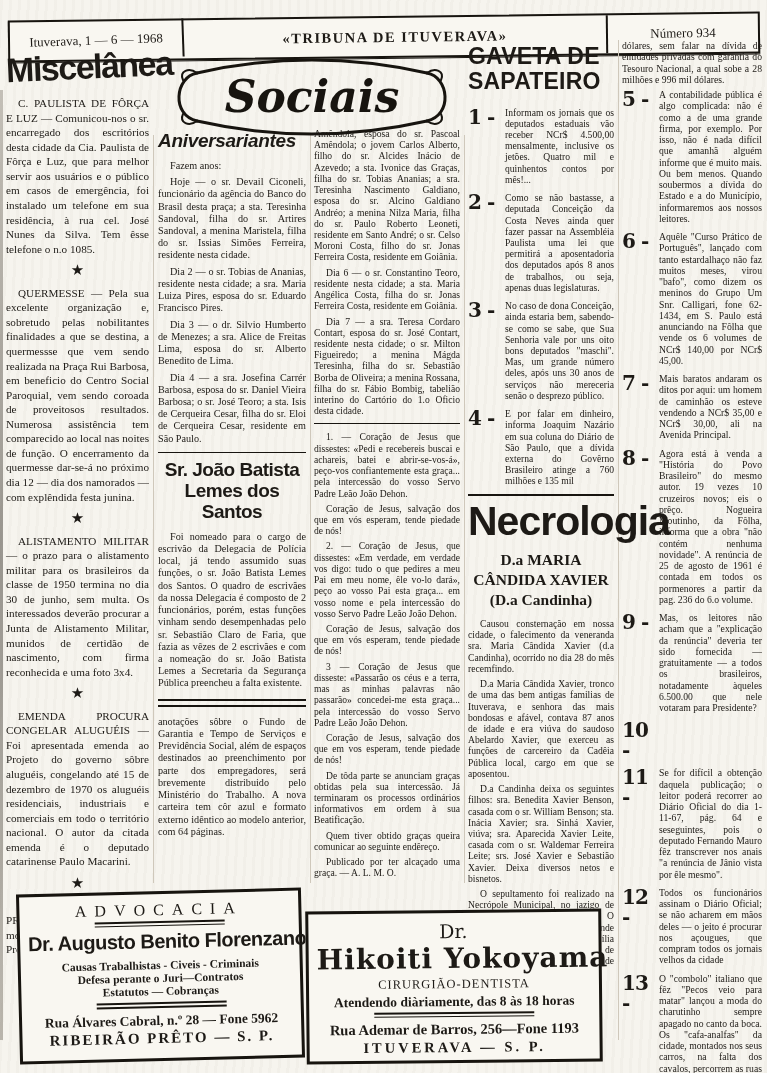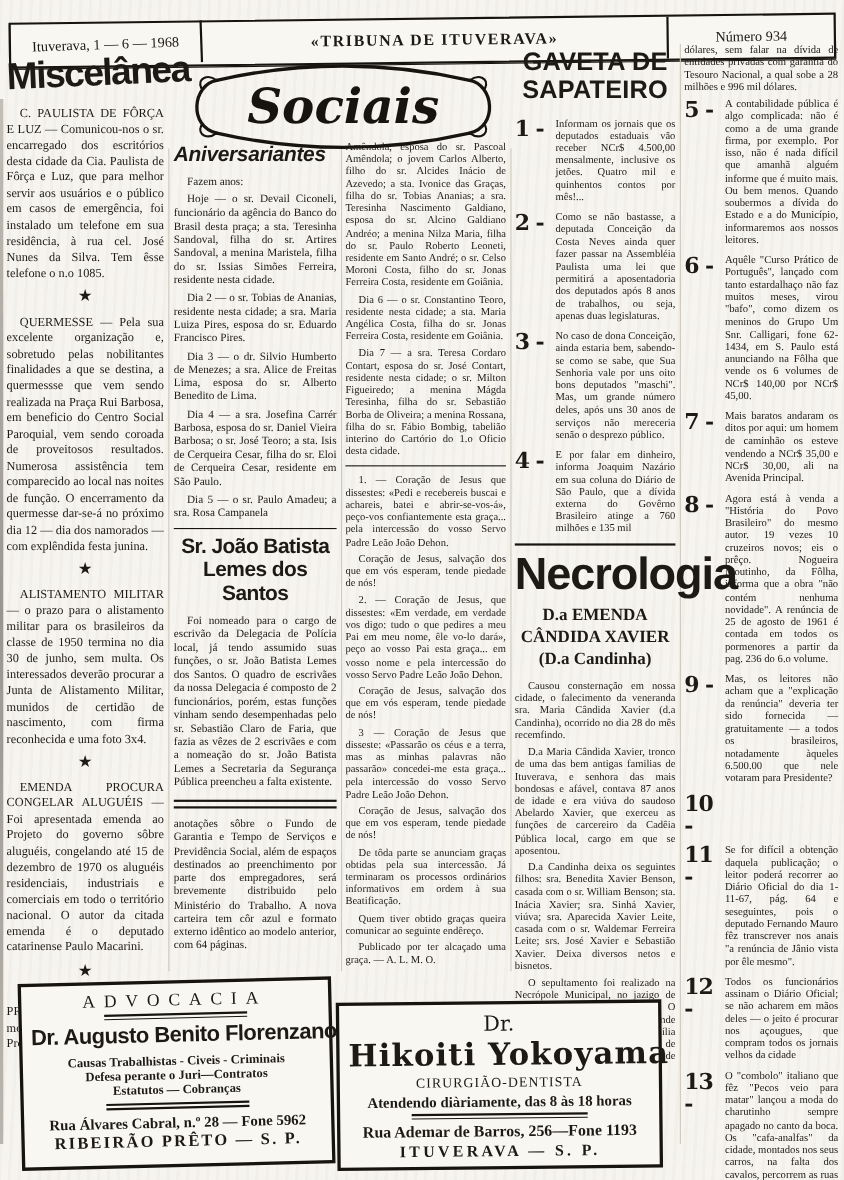--- a/index.html
+++ b/index.html
@@ -30,21 +30,21 @@
   .b{margin:0 0 4px;}
   .ind{text-indent:12px;}
   .star{text-align:center;font-size:15px;margin:5px 0;letter-spacing:0;}
 
   h1,h2,h3,h4{font-family:"Liberation Sans",sans-serif;}
   .h-misc{font-size:34px;font-weight:bold;letter-spacing:-1.5px;margin:0 0 12px 0;
         transform:rotate(-2.6deg);text-align:left;line-height:1;}
   .h-aniv{font-size:19px;font-weight:bold;margin:0 0 7px;letter-spacing:-0.3px;text-align:left;font-style:italic;}
   .h-joao{font-size:19px;font-weight:bold;text-align:center;line-height:1.1;margin:6px 0 8px;letter-spacing:-0.5px;}
   .h-novena{font-size:20.5px;font-weight:bold;line-height:1.12;margin:6px 0 8px;text-align:left;letter-spacing:-0.5px;}
-  .h-gaveta{font-size:23px;font-weight:bold;line-height:1.1;margin:0 0 12px;text-align:center;letter-spacing:0.2px;}
+  .h-gaveta{font-size:23px;font-weight:bold;line-height:1.1;margin:0 0 12px;text-align:left;letter-spacing:0.2px;}
   .h-necro{font-size:41px;font-weight:bold;letter-spacing:-1px;margin:5px 0 8px;text-align:center;line-height:1;}
   .necro-sub{font-family:"Liberation Serif",serif;font-size:15.5px;font-weight:bold;text-align:center;
         line-height:1.3;margin:0 0 8px;}
 
   .rule{border:none;border-top:1.5px solid #17140f;margin:7px 0;}
   .rule-double{height:4px;border-top:2px solid #17140f;border-bottom:2px solid #17140f;margin:9px 0;}
   .rule-thick{border:none;border-top:2.5px solid #17140f;margin:7px 0 3px;}
 
   .gitem{display:flex;gap:4px;margin:0 0 7px;}
   .gnum{flex:0 0 33px;font-family:"DejaVu Serif",serif;font-weight:bold;font-size:20px;
@@ -120,21 +120,20 @@
     <p class="b ind">NOVA CARTEIRA PROFISSIONAL — Um novo modelo de Carteira Profissional, que terá</p>
   </section>
 
   <section class="col col2">
     <h2 class="h-aniv">Aniversariantes</h2>
     <p class="b ind">Fazem anos:</p>
     <p class="b ind">Hoje — o sr. Devail Ciconeli, funcionário da agência do Banco do Brasil desta praça; a sta. Teresinha Sandoval, filha do sr. Artires Sandoval, a menina Maristela, filha do sr. Issias Simões Ferreira, residente nesta cidade.</p>
     <p class="b ind">Dia 2 — o sr. Tobias de Ananias, residente nesta cidade; a sra. Maria Luiza Pires, esposa do sr. Eduardo Francisco Pires.</p>
     <p class="b ind">Dia 3 — o dr. Silvio Humberto de Menezes; a sra. Alice de Freitas Lima, esposa do sr. Alberto Benedito de Lima.</p>
     <p class="b ind">Dia 4 — a sra. Josefina Carrér Barbosa, esposa do sr. Daniel Vieira Barbosa; o sr. José Teoro; a sta. Isis de Cerqueira Cesar, filha do sr. Eloi de Cerqueira Cesar, residente em São Paulo.</p>
-    <p class="b ind">Dia 5 — o sr. Paulo Amadeu; a sra. Rosa Campanela</p>
     <hr class="rule">
     <h3 class="h-joao">Sr. João Batista Lemes dos Santos</h3>
     <p class="b ind">Foi nomeado para o cargo de escrivão da Delegacia de Polícia local, já tendo assumido suas funções, o sr. João Batista Lemes dos Santos. O quadro de escrivães da nossa Delegacia é composto de 2 funcionários, porém, estas funções vinham sendo desempenhadas pelo sr. Sebastião Claro de Faria, que fazia as vêzes de 2 escrivães e com a nomeação do sr. João Batista Lemes a Secretaria da Segurança Pública preencheu a falta existente.</p>
     <div class="rule-double"></div>
     <p class="b">anotações sôbre o Fundo de Garantia e Tempo de Serviços e Previdência Social, além de espaços destinados ao preenchimento por parte dos empregadores, será brevemente distribuido pelo Ministério do Trabalho. A nova carteira tem côr azul e formato externo idêntico ao modelo anterior, com 64 páginas.</p>
   </section>
 
   <section class="col col3">
     <p class="b">Amêndola, esposa do sr. Pascoal Amêndola; o jovem Carlos Alberto, filho do sr. Alcides Inácio de Azevedo; a sta. Ivonice das Graças, filha do sr. Tobias Ananias; a sra. Teresinha Nascimento Galdiano, esposa do sr. Alcino Galdiano Andréo; a menina Nilza Maria, filha do sr. Paulo Roberto Leoneti, residente em Santo André; o sr. Celso Moroni Costa, filho do sr. Jonas Ferreira Costa, residente em Goiânia.</p>
     <p class="b ind">Dia 6 — o sr. Constantino Teoro, residente nesta cidade; a sta. Maria Angélica Costa, filha do sr. Jonas Ferreira Costa, residente em Goiânia.</p>
@@ -164,21 +163,21 @@
     <div class="gitem">
       <span class="gnum">3 -</span>
       <p class="gtext">No caso de dona Conceição, ainda estaria bem, sabendo-se como se sabe, que Sua Senhoria vale por uns oito bons deputados "maschi". Mas, um grande número deles, após uns 30 anos de serviços não mereceria senão o desprezo público.</p>
     </div>
     <div class="gitem">
       <span class="gnum">4 -</span>
       <p class="gtext">E por falar em dinheiro, informa Joaquim Nazário em sua coluna do Diário de São Paulo, que a dívida externa do Govêrno Brasileiro atinge a 760 milhões e 135 mil</p>
     </div>
     <hr class="rule-thick">
     <h1 class="h-necro">Necrologia</h1>
-    <h4 class="necro-sub">D.a EMENDA CÂNDIDA XAVIER (D.a Candinha)</h4>
+    <h4 class="necro-sub">D.a MARIA CÂNDIDA XAVIER (D.a Candinha)</h4>
     <p class="b ind">Causou consternação em nossa cidade, o falecimento da veneranda sra. Maria Cândida Xavier (d.a Candinha), ocorrido no dia 28 do mês recemfindo.</p>
     <p class="b ind">D.a Maria Cândida Xavier, tronco de uma das bem antigas familias de Ituverava, e senhora das mais bondosas e afável, contava 87 anos de idade e era viúva do saudoso Abelardo Xavier, que exerceu as funções de carcereiro da Cadêia Pública local, cargo em que se aposentou.</p>
     <p class="b ind">D.a Candinha deixa os seguintes filhos: sra. Benedita Xavier Benson, casada com o sr. William Benson; sta. Inácia Xavier; sra. Sinhá Xavier, viúva; sra. Aparecida Xavier Leite, casada com o sr. Waldemar Ferreira Leite; srs. José Xavier e Sebastião Xavier. Deixa diversos netos e bisnetos.</p>
     <p class="b ind">O sepultamento foi realizado na Necrópole Municipal, no jazigo de família, às 17 horas do dia 28. O féretro foi acompanhado por grande número de pessoas amigas da família enlutada, à qual a «Tribuna de Ituverava» envia seus sentimentos de pesar.</p>
   </section>
 
   <section class="col col5">
     <p class="b">dólares, sem falar na dívida de entidades privadas com garantia do Tesouro Nacional, a qual sobe a 28 milhões e 996 mil dólares.</p>
     <div class="gitem">
       <span class="gnum">5 -</span>

